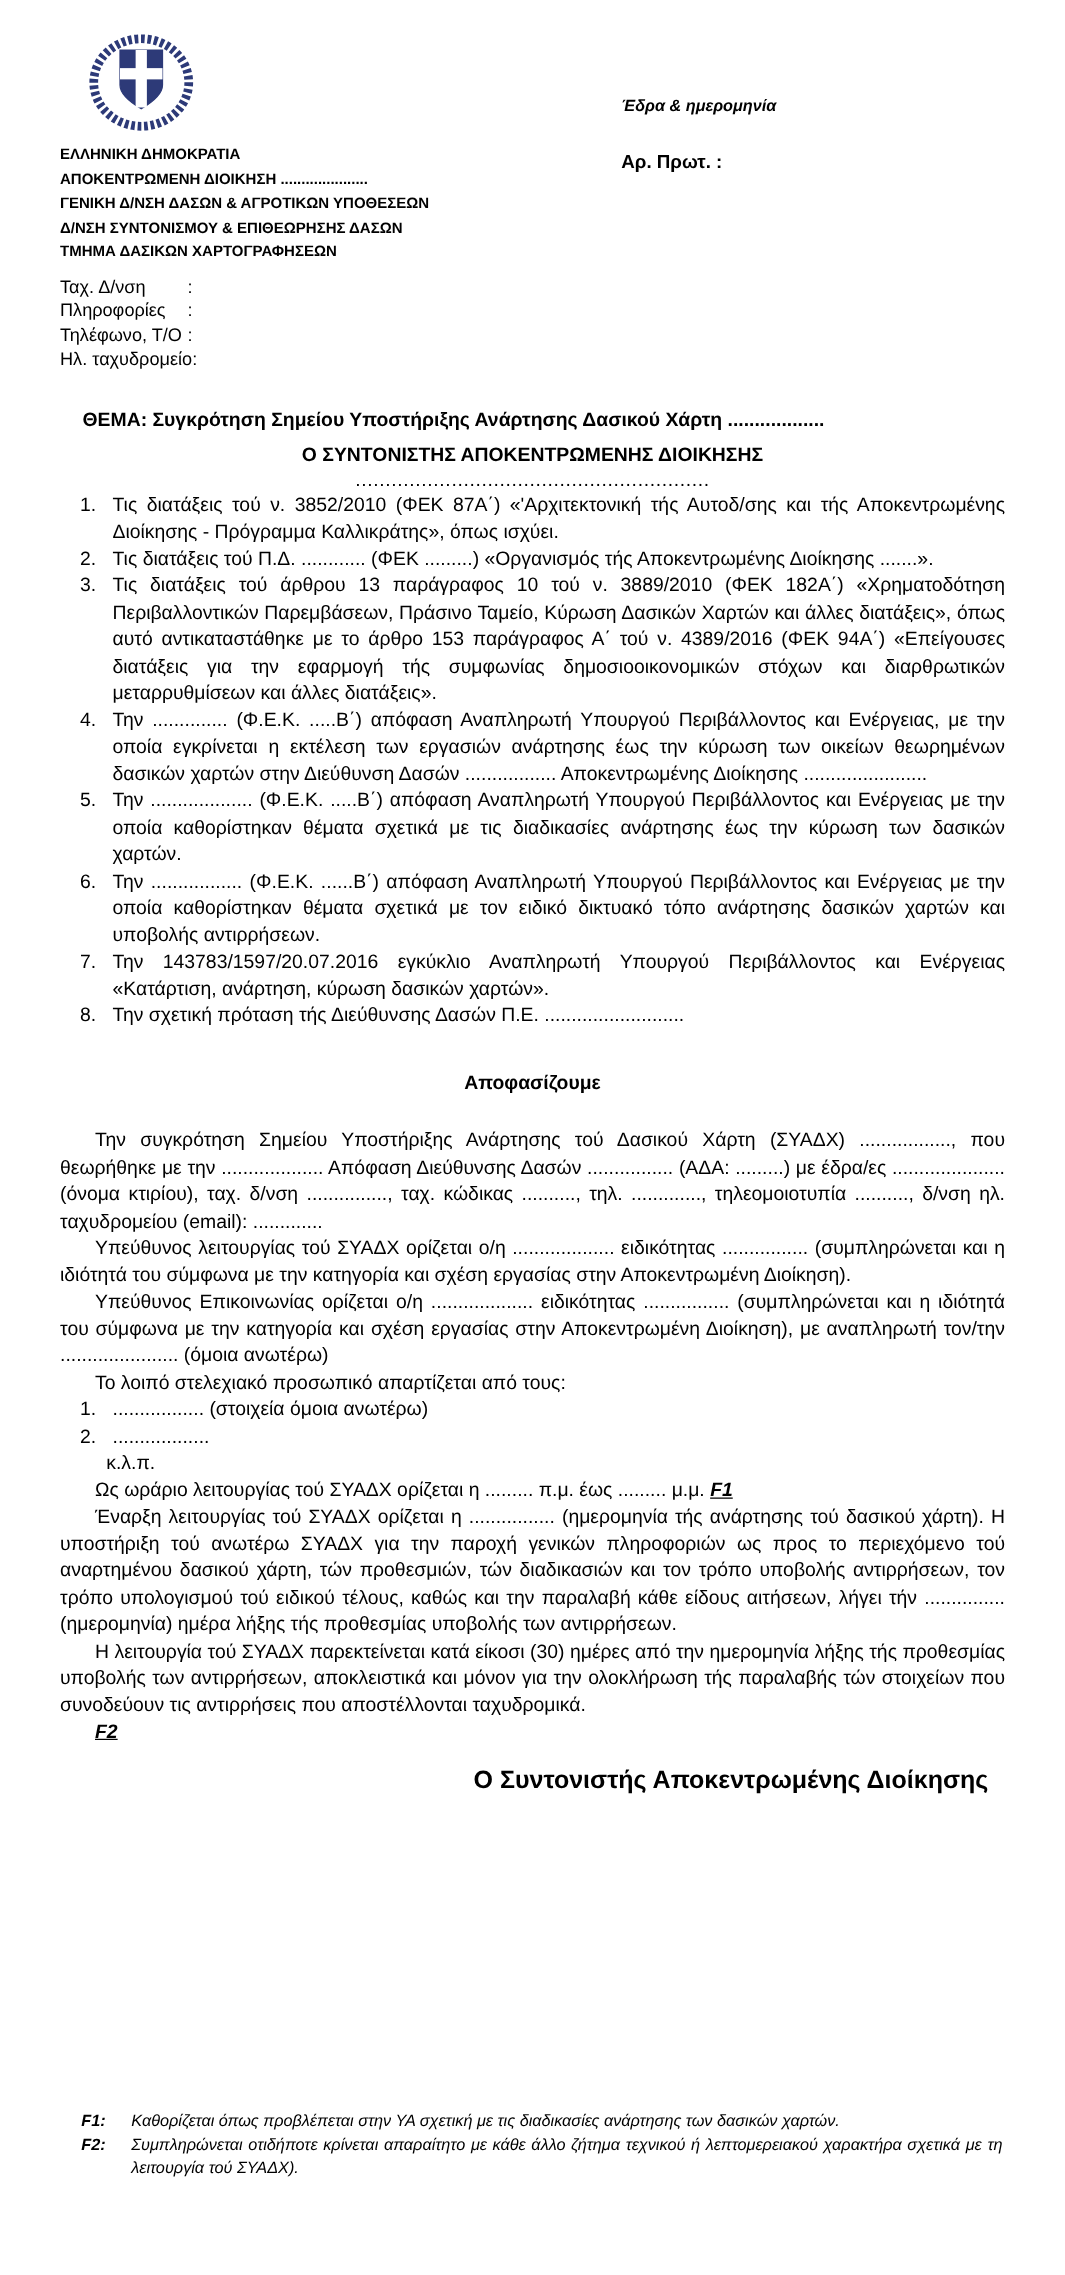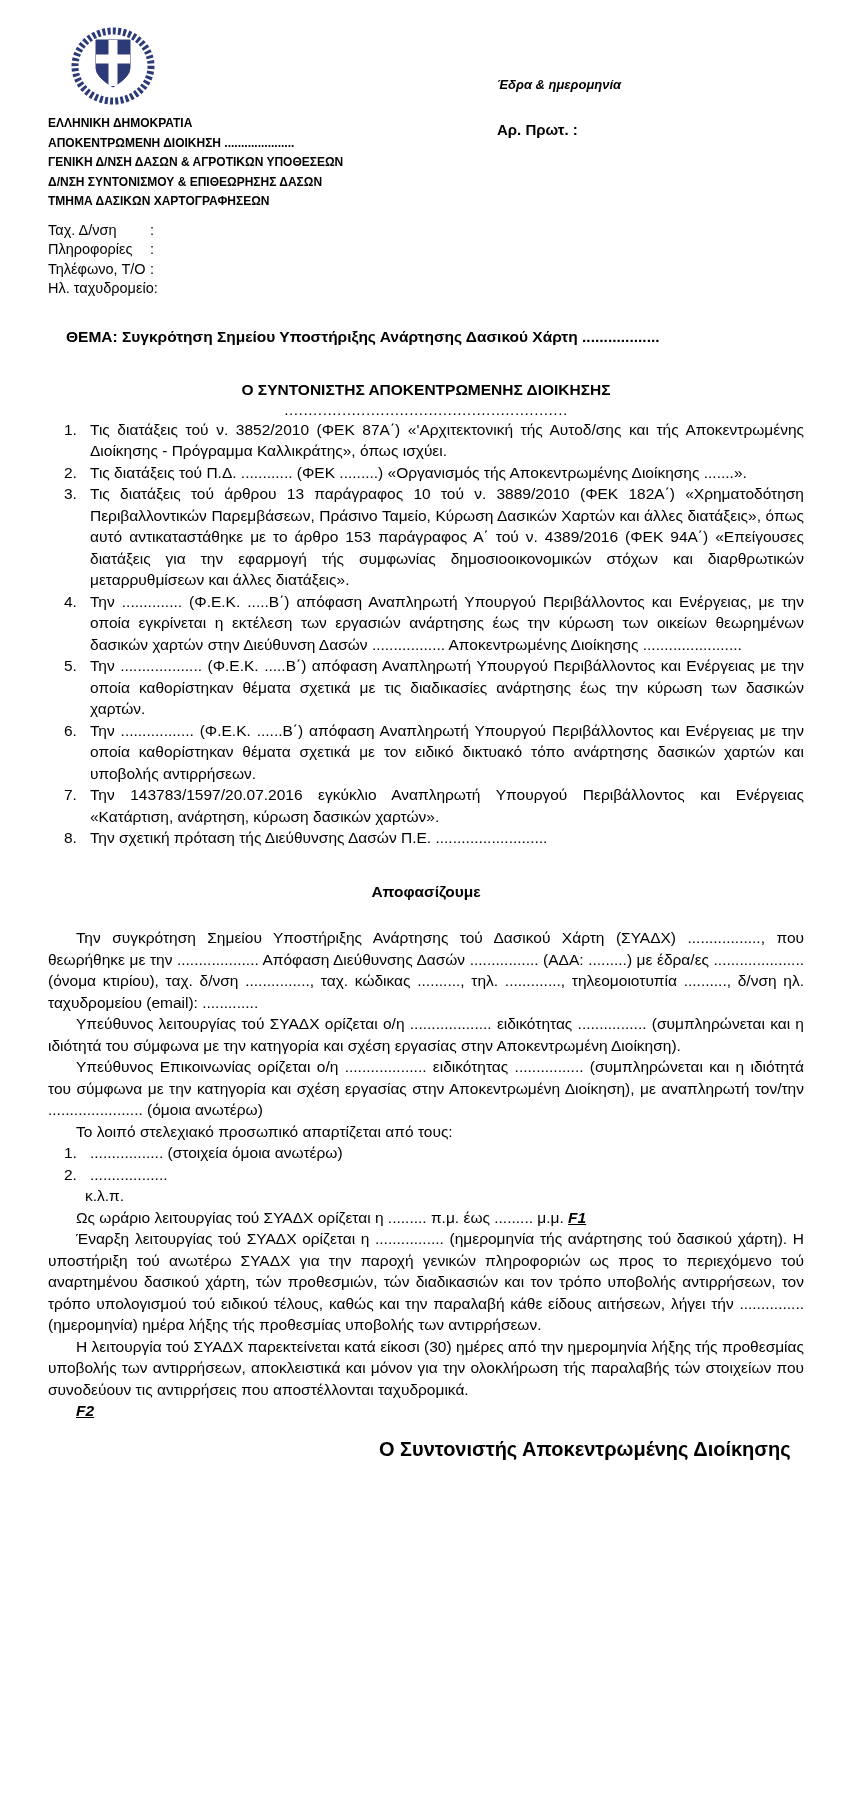--- a/index.html
+++ b/index.html
@@ -15,21 +15,21 @@
   .org { margin-top:8px; }
   .org-line { font-weight:bold; font-size:12px; line-height:19.5px; white-space:nowrap; }
   .contact { margin-top:9px; font-size:14.5px; line-height:19.5px; }
   .contact-row .contact-label { display:inline-block; min-width:102px; }
   .hdr-right { position:absolute; left:497px; top:74px; }
   .seat-date { font-style:italic; font-weight:bold; font-size:13px; }
   .protocol { font-weight:bold; font-size:15px; margin-top:23px; }
 
   
   .subject { margin-top:27px; font-weight:bold; text-indent:18px; }
-  .title { margin-top:32px; text-align:center; font-weight:bold; }
+  .title { margin-top:7px; text-align:center; font-weight:bold; }
   .title-dots { text-align:center; line-height:18px; letter-spacing:0.5px; }
 
   
   .preamble-intro { margin-top:23px; margin-left:21px; }
   .num-item { display:flex; margin-left:16px; }
   .num-item .num { flex:none; width:26px; }
   .num-item .txt { flex:1; text-align:justify; }
 
   
   .decide-heading { text-align:center; font-weight:bold; margin:32px 0 25px 0; }
@@ -149,14 +149,22 @@
 
     <p class="body">Έναρξη λειτουργίας τού ΣΥΑΔΧ ορίζεται η ................ (ημερομηνία τής ανάρτησης τού δασικού χάρτη). Η υποστήριξη τού ανωτέρω ΣΥΑΔΧ για την παροχή γενικών πληροφοριών ως προς το περιεχόμενο τού αναρτημένου δασικού χάρτη, τών προθεσμιών, τών διαδικασιών και τον τρόπο υποβολής αντιρρήσεων, τον τρόπο υπολογισμού τού ειδικού τέλους, καθώς και την παραλαβή κάθε είδους αιτήσεων, λήγει τήν ............... (ημερομηνία) ημέρα λήξης τής προθεσμίας υποβολής των αντιρρήσεων.</p>
     <p class="body">Η λειτουργία τού ΣΥΑΔΧ παρεκτείνεται κατά είκοσι (30) ημέρες από την ημερομηνία λήξης τής προθεσμίας υποβολής των αντιρρήσεων, αποκλειστικά και μόνον για την ολοκλήρωση τής παραλαβής τών στοιχείων που συνοδεύουν τις αντιρρήσεις που αποστέλλονται ταχυδρομικά.</p>
 
     <p class="body noj"><span class="fref">F2</span></p>
 
     <div class="sig">Ο Συντονιστής Αποκεντρωμένης Διοίκησης</div>
   </div>
 
   <div class="footnotes">
+    <div class="fn">
+      <span class="fl">F1:</span>
+      <div class="ft">Καθορίζεται όπως προβλέπεται στην ΥΑ σχετική με τις διαδικασίες ανάρτησης των δασικών χαρτών.</div>
+    </div>
+    <div class="fn">
+      <span class="fl">F2:</span>
+      <div class="ft">Συμπληρώνεται οτιδήποτε κρίνεται απαραίτητο με κάθε άλλο ζήτημα τεχνικού ή λεπτομερειακού χαρακτήρα σχετικά με τη λειτουργία τού ΣΥΑΔΧ).</div>
+    </div>
   </div>
 </div>
 
 </body></html>

